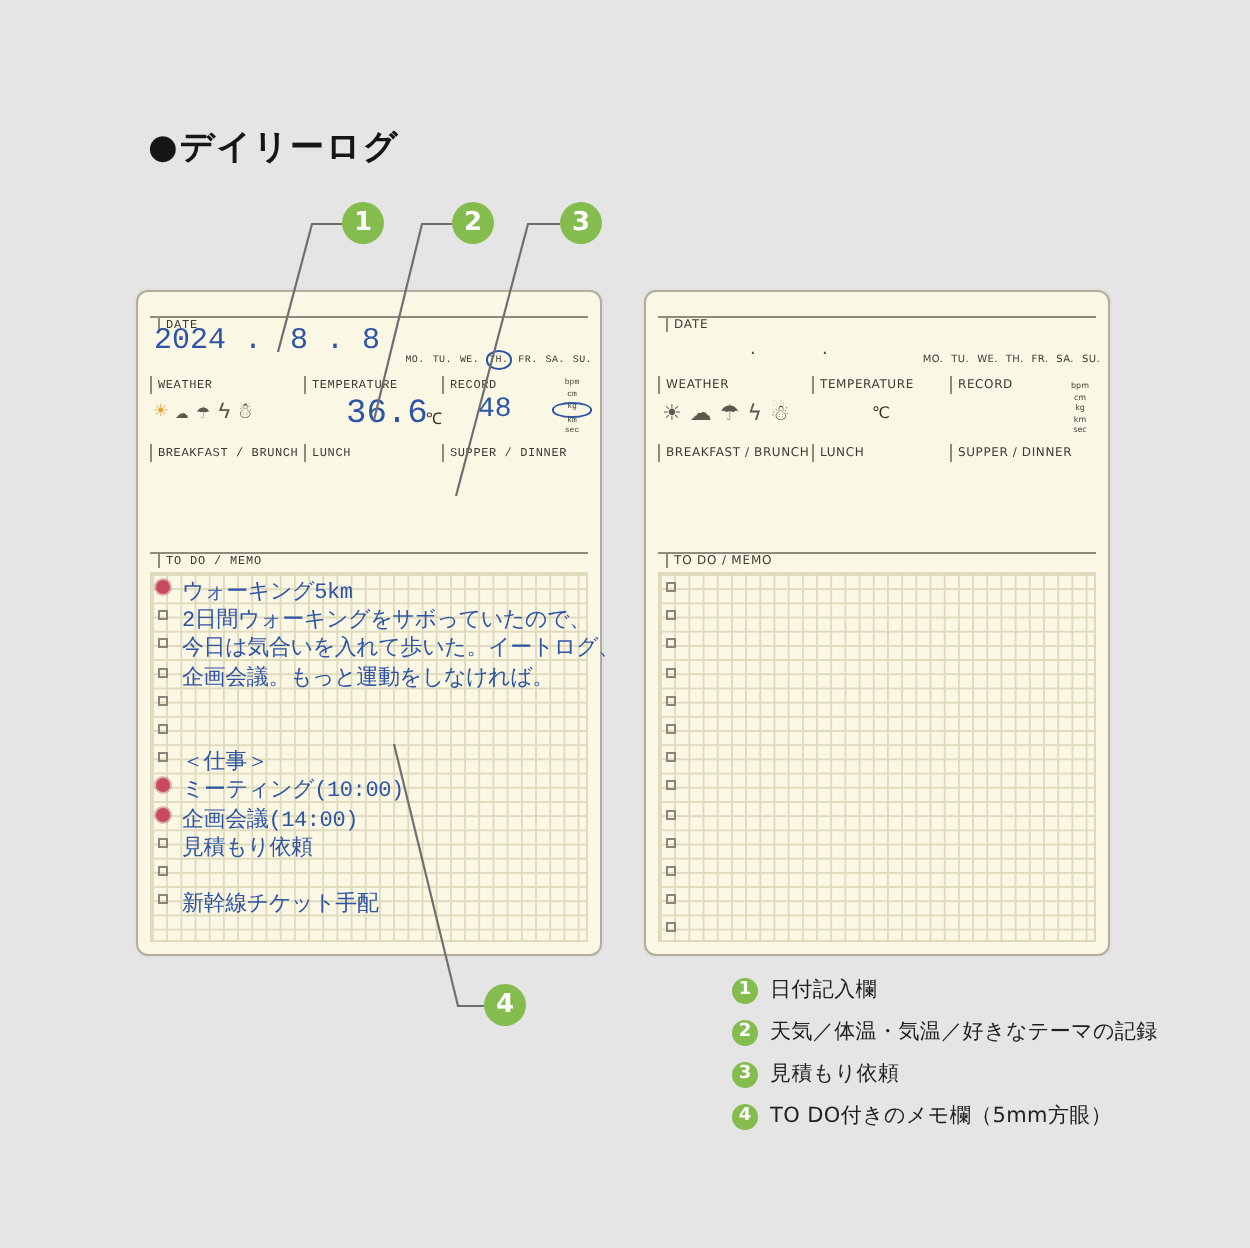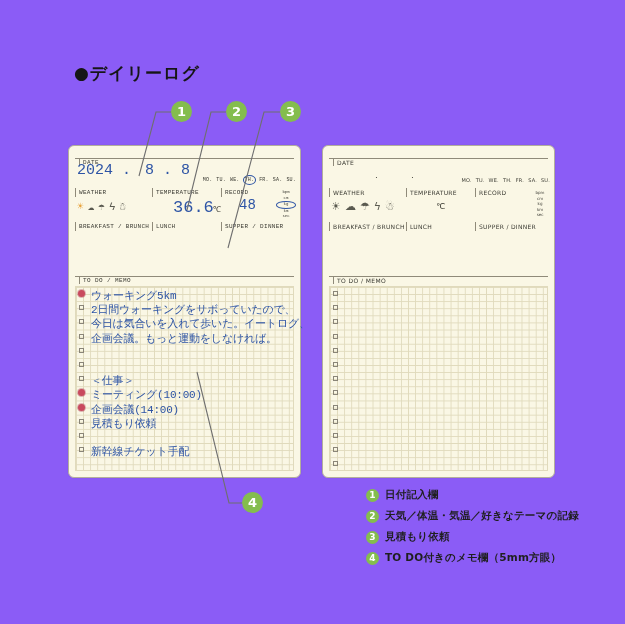--- a/index.html
+++ b/index.html
@@ -1,16 +1,16 @@
 <!DOCTYPE html>
 <html><head>
 <meta charset="utf-8">
 <style>
   html,body{margin:0;padding:0;background:#fff;}
-  .canvas{position:relative;width:625px;height:624px;background:#8b5cf6;overflow:hidden;
+  .canvas{position:relative;width:625px;height:624px;background:#e5e5e5;overflow:hidden;
           font-family:"DejaVu Sans","Liberation Sans",sans-serif;}
   .title{position:absolute;left:74px;top:62px;font-size:17px;font-weight:bold;color:#161616;letter-spacing:1px;}
 
   
   .page{position:absolute;top:145px;width:231px;height:331px;background:#faf7e5;
         border:1px solid #b3ae9c;border-radius:6px;box-shadow:0 0 0 1px rgba(0,0,0,0.02);}
   .page.left{left:68px;font-family:Liberation Mono, monospace;}
   .page.right{left:322px;}
 
   .rule{position:absolute;left:6px;right:6px;border-top:1px solid #8f8a79;}
@@ -70,21 +70,21 @@
            color:#fff;font-size:13px;font-weight:bold;display:flex;align-items:center;
            justify-content:center;z-index:6;}
   .callout.c1{left:171px;top:101px;} .callout.c2{left:226px;top:101px;}
   .callout.c3{left:280px;top:101px;} .callout.c4{left:242px;top:492px;}
 
   
   .legend{position:absolute;left:366px;top:488px;z-index:2;}
   .legend-row{display:flex;align-items:center;gap:6px;margin-bottom:7px;}
   .lnum{width:13px;height:13px;border-radius:50%;background:#84bd4e;color:#fff;font-size:9px;
         font-weight:bold;display:flex;align-items:center;justify-content:center;flex:0 0 13px;}
-  .ltext{font-size:10.5px;font-weight:bold;color:#1f1f1f;letter-spacing:0.2px;white-space:nowrap;}
+  .ltext{font-size:10.5px;font-weight:normal;color:#1f1f1f;letter-spacing:0.2px;white-space:nowrap;}
 </style>
 </head>
 <body>
 
 <div class="canvas">
 
   <div class="title">●デイリーログ</div>
 
   <div class="page left">
     <div class="rule" style="top:12px"></div>

